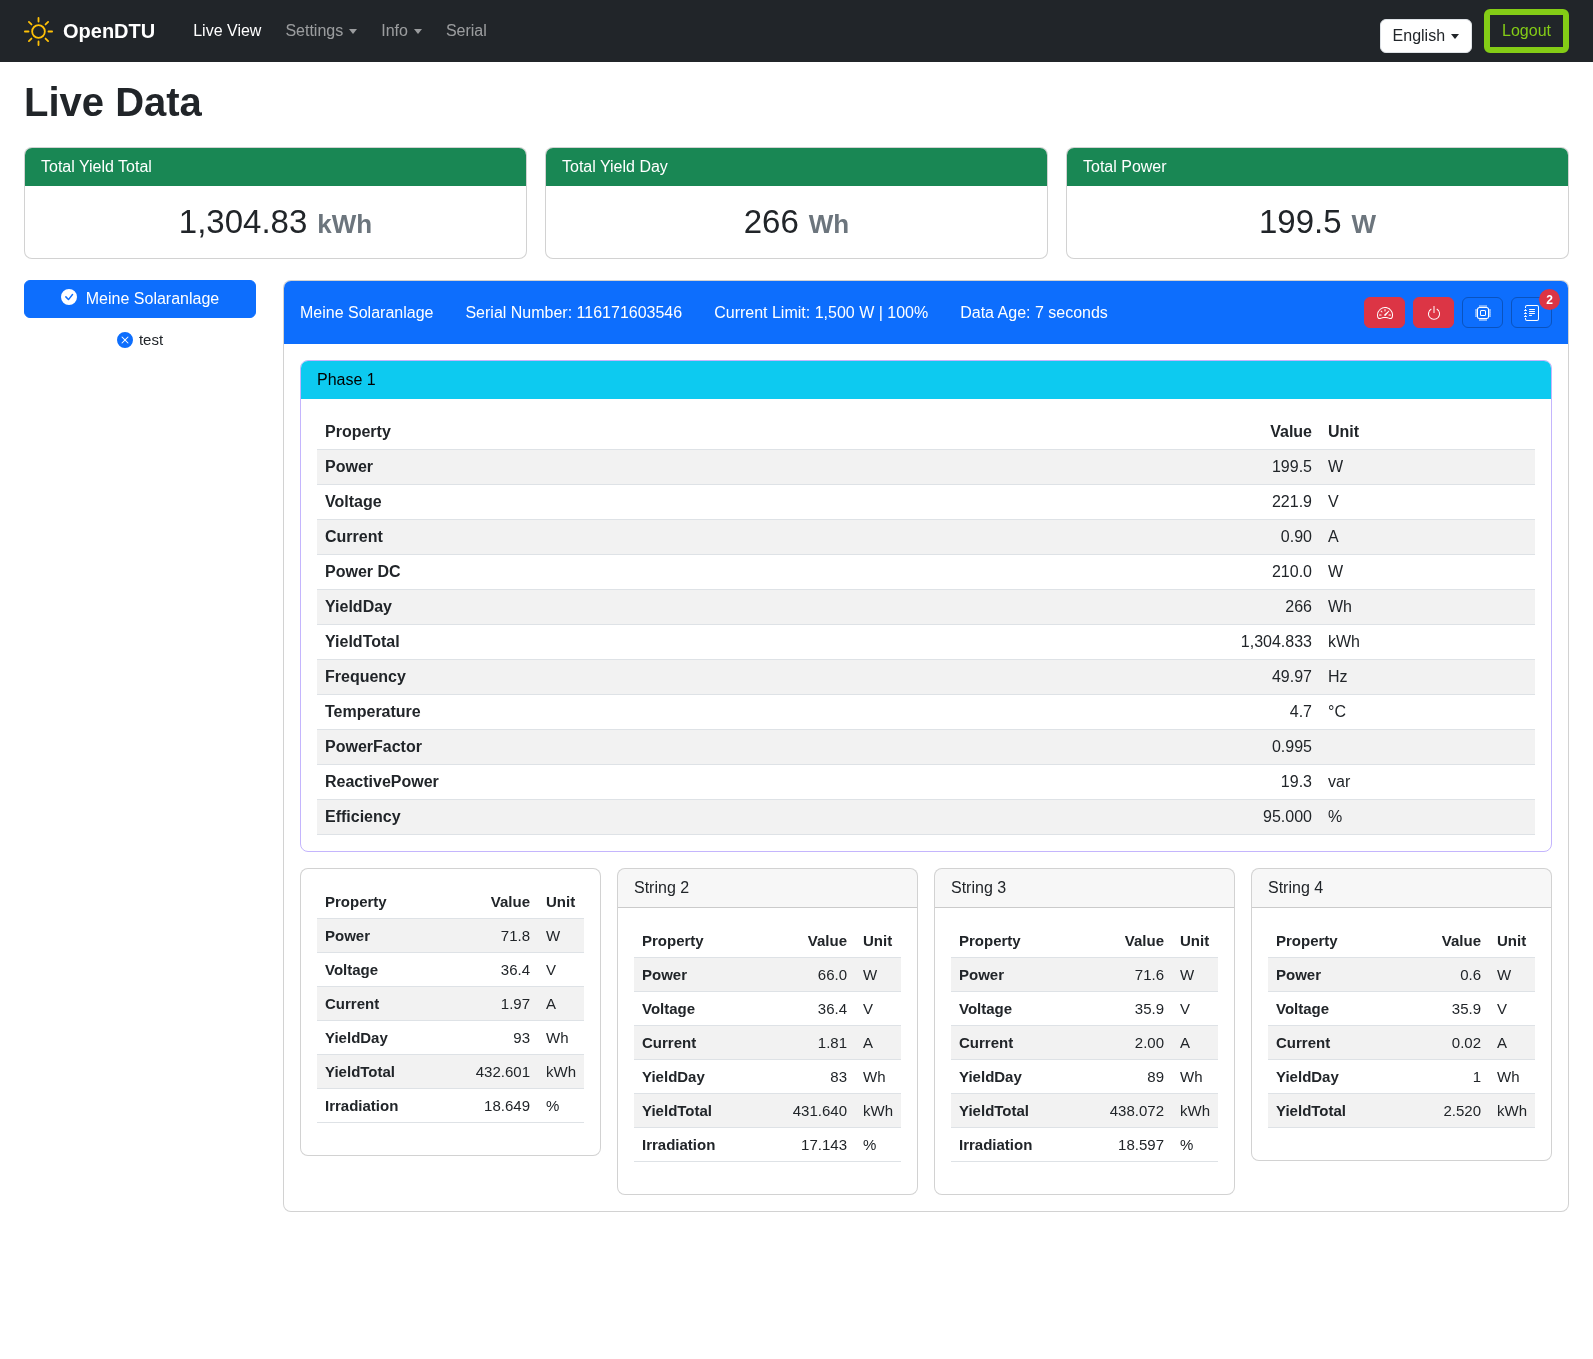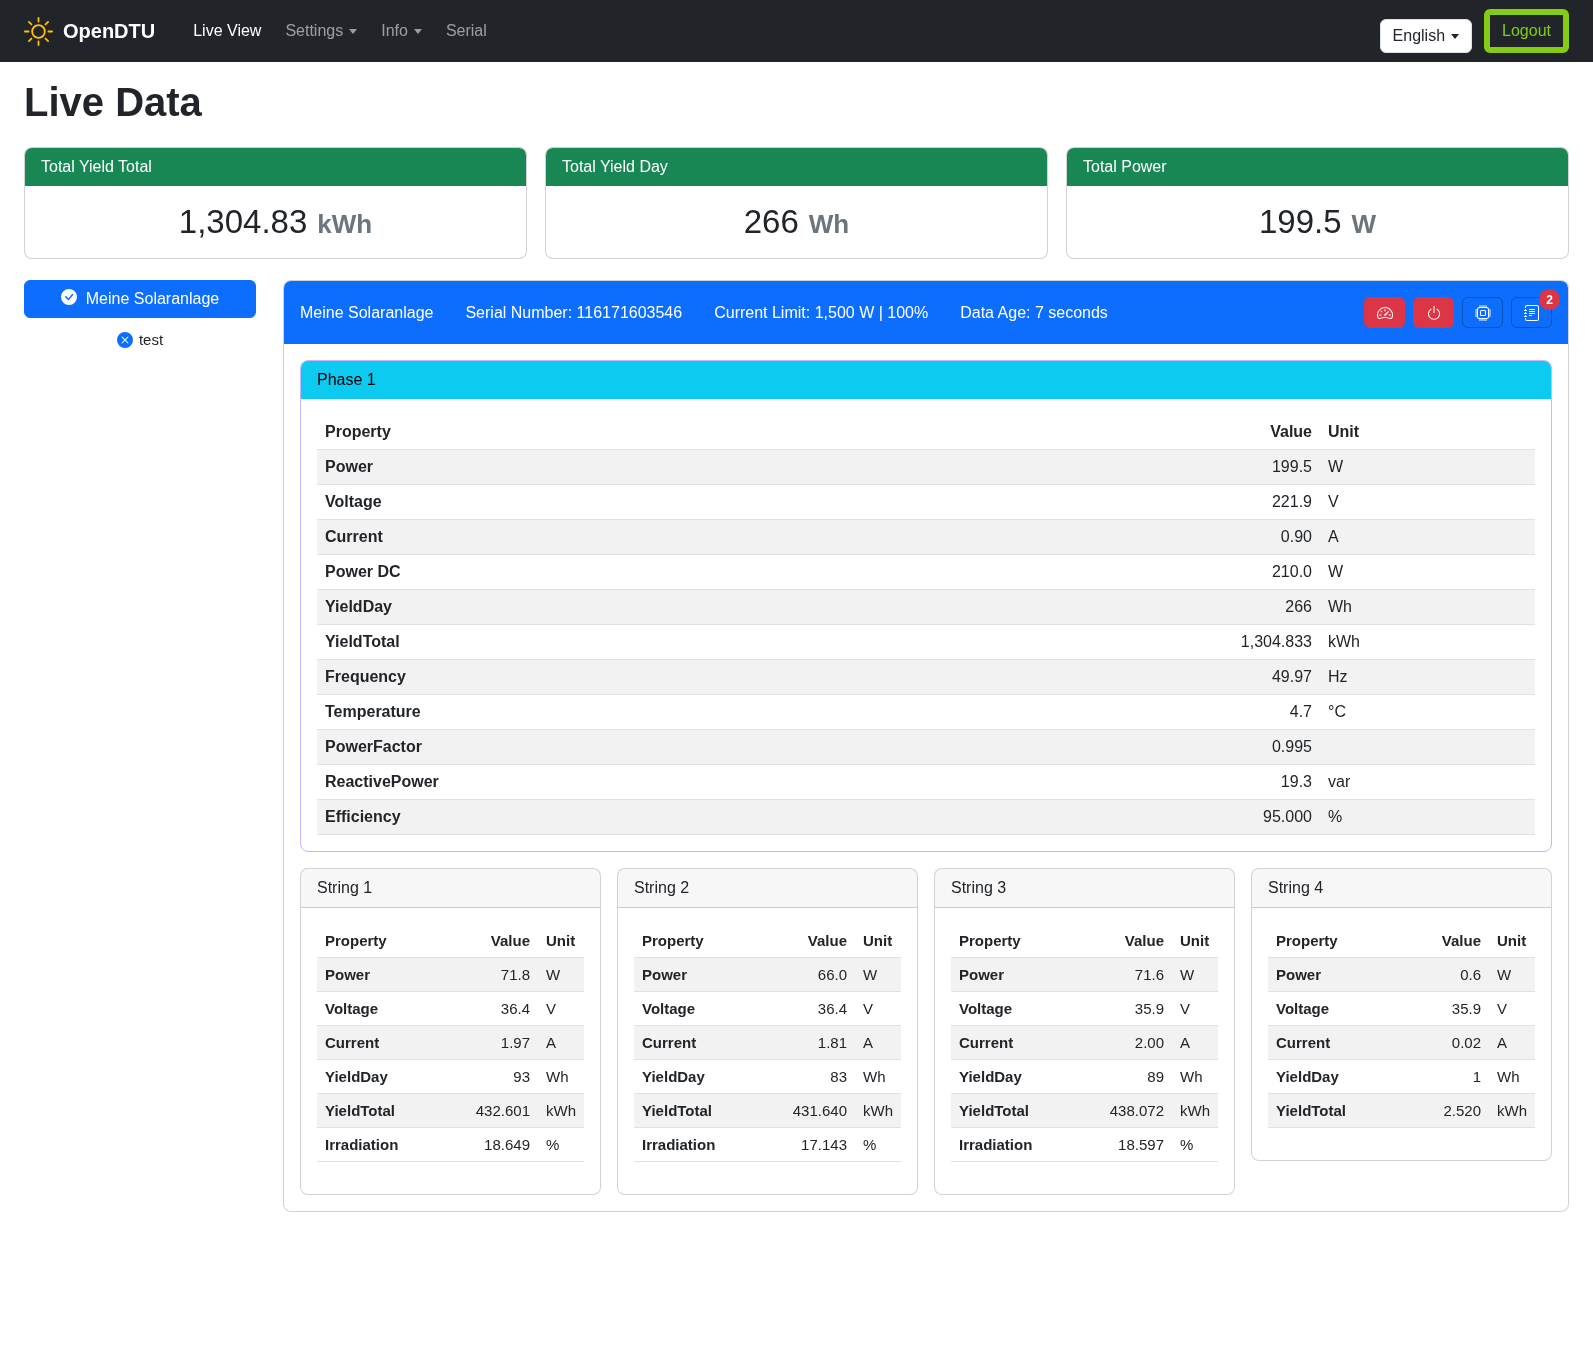--- a/index.html
+++ b/index.html
@@ -270,21 +270,20 @@
                     <td class="col-val">95.000</td>
                     <td class="col-unit">%</td>
                   </tr>
                 </tbody>
               </table>
           </div>
         </div>
 
         <div class="strings-grid" id="strings-grid">
   <div class="card string-card">
-    <div class="string-header">String 1</div>
     <div class="string-body">
       <table class="data-table string-table">
                   <thead>
                     <tr>
                       <th class="col-prop">Property</th>
                       <th class="col-val">Value</th>
                       <th class="col-unit">Unit</th>
                     </tr>
                   </thead>
                   <tbody>

